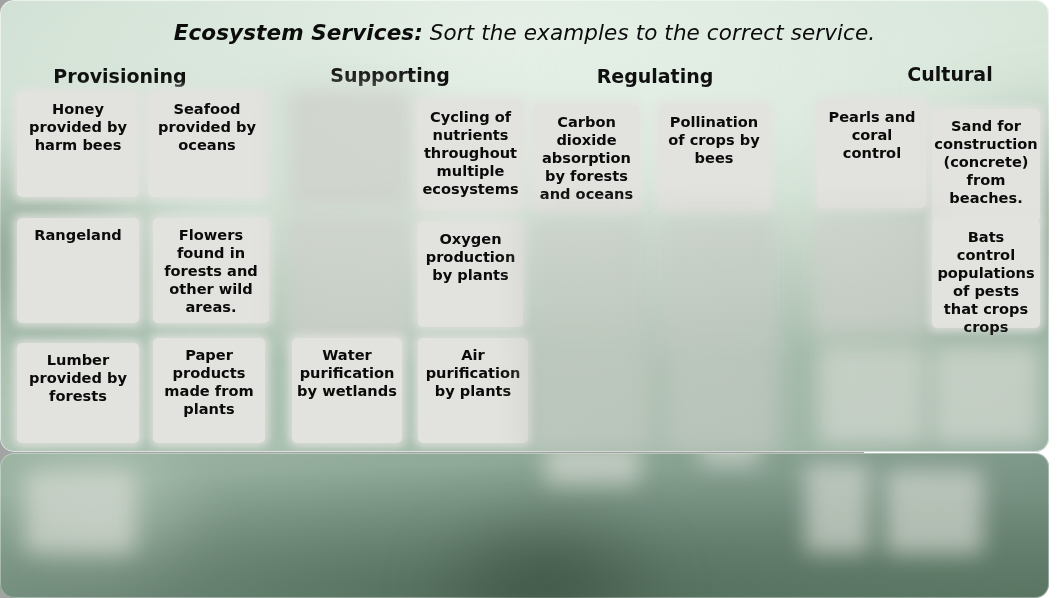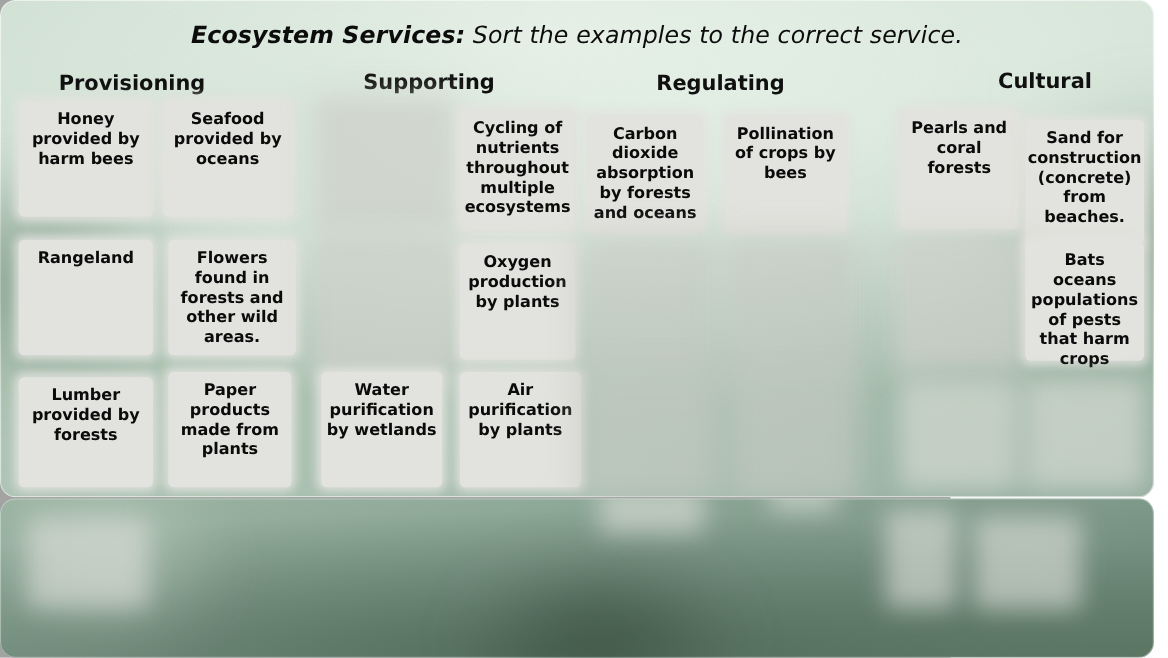--- a/index.html
+++ b/index.html
@@ -129,25 +129,25 @@
     <div class="card" style="left:292px;top:338px;width:110px;height:105px;">Water purification by wetlands</div>
 
     <div class="card" style="left:534px;top:105px;width:105px;height:105px;">Carbon dioxide absorption by forests and oceans</div>
     <div class="card" style="left:659px;top:105px;width:110px;height:105px;">Pollination of crops by bees</div>
 
     <div class="card blur2" style="left:534px;top:222px;width:108px;height:118px;"></div>
     <div class="card blur2" style="left:665px;top:222px;width:108px;height:128px;"></div>
     <div class="card blur2" style="left:534px;top:352px;width:112px;height:95px;"></div>
     <div class="card blur2" style="left:672px;top:360px;width:100px;height:88px;"></div>
 
-    <div class="card" style="left:818px;top:100px;width:108px;height:108px;">Pearls and coral forests</div>
+    <div class="card" style="left:818px;top:100px;width:108px;height:108px;">Pearls and coral control</div>
     <div class="card" style="left:932px;top:109px;width:108px;height:113px;">Sand for construction (concrete) from beaches.</div>
 
     <div class="card blur" style="left:818px;top:220px;width:108px;height:110px;"></div>
-    <div class="card" style="left:932px;top:220px;width:108px;height:108px;">Bats oceans populations of pests that harm crops</div>
+    <div class="card" style="left:932px;top:220px;width:108px;height:108px;">Bats control populations of pests that crops crops</div>
 
     <div class="card ghost" style="left:818px;top:345px;width:108px;height:100px;"></div>
     <div class="card ghost" style="left:932px;top:345px;width:108px;height:100px;"></div>
 
   </div>
 
   <div class="tray">
     <div class="card ghost" style="left:25px;top:18px;width:110px;height:82px;"></div>
     <div class="card ghost" style="left:545px;top:-10px;width:95px;height:42px;"></div>
     <div class="card ghost" style="left:700px;top:-18px;width:60px;height:30px;"></div>

